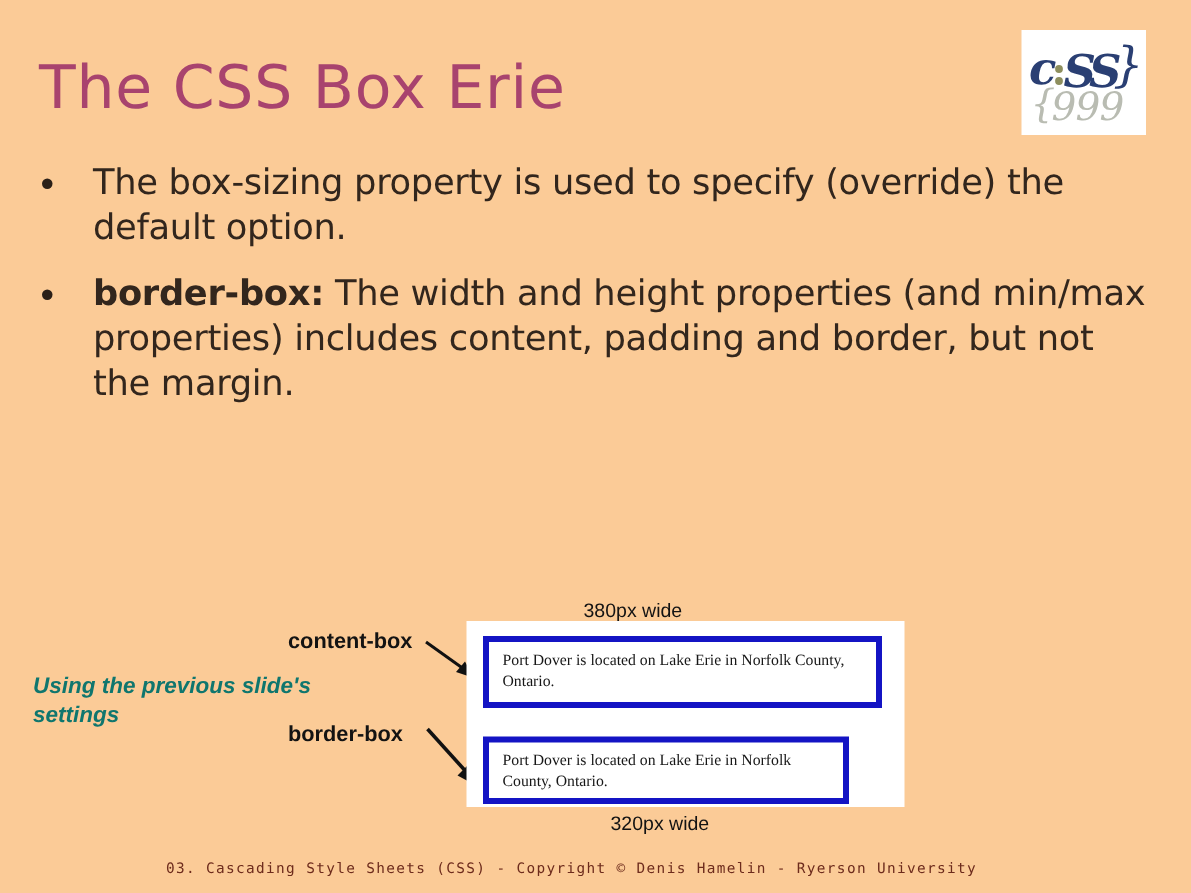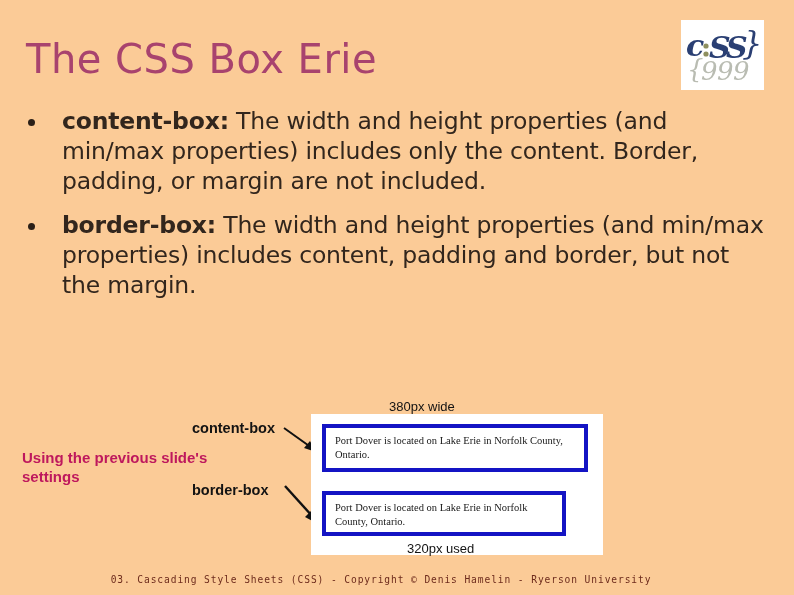--- a/index.html
+++ b/index.html
@@ -90,21 +90,22 @@
   }
   .prev-slide-note {
     position: absolute;
     left: 22px;
     top: 50px;
     width: 190px;
     font-family: "Liberation Sans", sans-serif;
     font-size: 15px;
     font-weight: bold;
     line-height: 19px;
-    color: #be185d;
+    color: #0f766e;
+    font-style: italic;
   }
   .label-content-box {
     position: absolute;
     left: 192px;
     top: 22px;
     font-family: "Liberation Sans", sans-serif;
     font-size: 14.5px;
     font-weight: bold;
     color: #131313;
     white-space: nowrap;
@@ -125,21 +126,21 @@
   }
   .arrow-content { left: 282px; top: 28px; }
   .arrow-border  { left: 283px; top: 86px; }
 
   
   .white-panel {
     position: absolute;
     left: 311px;
     top: 16px;
     width: 292px;
-    height: 141px;
+    height: 124px;
     background: #ffffff;
   }
   .demo-box {
     position: absolute;
     border: 4px solid #1414c4;
     background: #ffffff;
     box-sizing: border-box;
     overflow: hidden;
   }
   .demo-box-content {
@@ -200,27 +201,27 @@
     <text x="61" y="34" font-family="DejaVu Serif, serif" font-size="32" font-style="italic" fill="#2a3f73">}</text>
     <text x="6" y="58" font-family="DejaVu Serif, serif" font-size="26" font-style="italic" fill="#b9bcb2">{</text>
     <text x="20" y="60" font-family="DejaVu Serif, serif" font-size="26" font-style="italic" fill="#b9bcb2">9</text>
     <text x="36" y="60" font-family="DejaVu Serif, serif" font-size="26" font-style="italic" fill="#b9bcb2">9</text>
     <text x="52" y="60" font-family="DejaVu Serif, serif" font-size="26" font-style="italic" fill="#b9bcb2">9</text>
   </svg>
 </div>
 
 <div class="bullets">
 
-
   <div class="bullet-row">
     <div class="bullet-marker"><span class="dot"></span></div>
     <div class="bullet-text">
-      <span class="kw">content-box</span><span class="kw">:</span><span> The width and height properties (and min/max properties) includes only the content. Border, padding, or margin are not included.</span>
+      <span>The box-sizing property is used to specify (override) the default option.</span>
     </div>
   </div>
+
 
   <div class="bullet-row">
     <div class="bullet-marker"><span class="dot"></span></div>
     <div class="bullet-text">
       <span class="kw">border-box</span><span class="kw">:</span><span> The width and height properties (and min/max properties) includes content, padding and border, but not the margin.</span>
     </div>
   </div>
 
 </div>
 
@@ -246,17 +247,17 @@
 
   <div class="white-panel">
     <div class="demo-box demo-box-content">
       <div class="demo-text">Port Dover is located on Lake Erie in Norfolk County, Ontario.</div>
     </div>
     <div class="demo-box demo-box-border">
       <div class="demo-text">Port Dover is located on Lake Erie in Norfolk County, Ontario.</div>
     </div>
   </div>
 
-  <div class="size-label size-bottom">320px used</div>
+  <div class="size-label size-bottom">320px wide</div>
 
 </div>
 
 <div class="footer">03. Cascading Style Sheets (CSS) - Copyright © Denis Hamelin - Ryerson University</div>
 
 </body></html>

